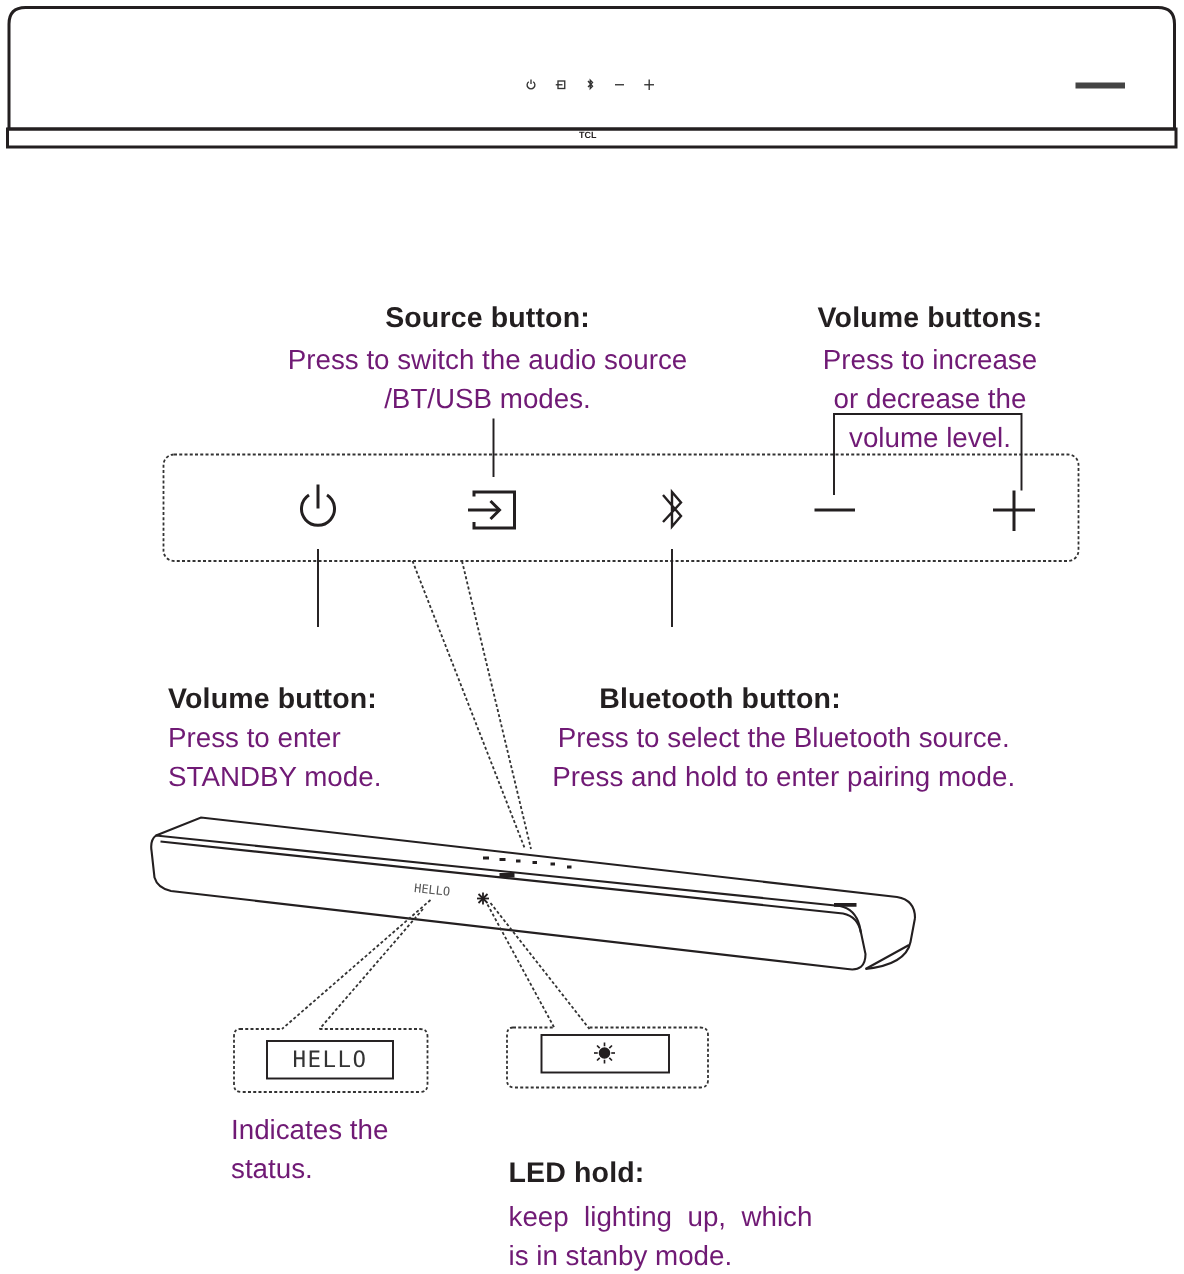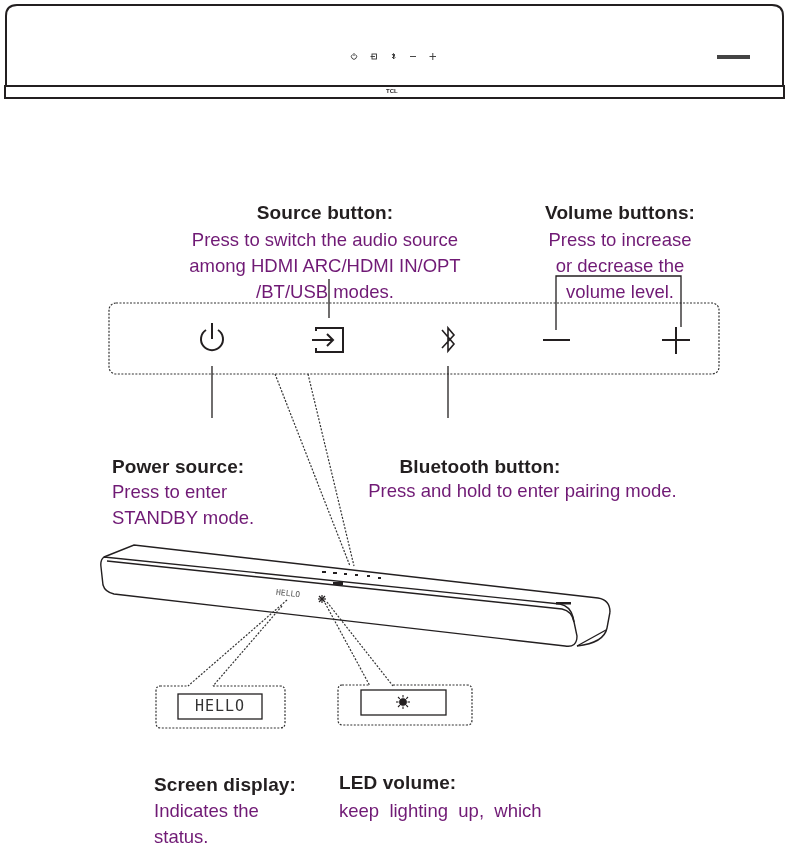--- a/index.html
+++ b/index.html
@@ -125,44 +125,44 @@
 
 <div class="abs tiny" style="left:386px;top:88px;">TCL</div>
 
 <div class="abs" style="left:276px;top:589px;font-family:'DejaVu Sans Mono',monospace;font-size:8px;color:#555;transform:rotate(6deg);">HELLO</div>
 
 <div class="abs lcd center" style="left:178px;top:697px;width:84px;">HELLO</div>
 
 <div class="abs center" style="left:160px;top:166px;width:330px;">
   <div class="title">Source button:</div>
   <div class="desc" style="margin-top:3px;">Press to switch the audio source</div>
-  <div class="desc">among HDMI ARC/HDMI IN/OPT</div>
   <div class="desc">/BT/USB modes.</div>
 </div>
 
 <div class="abs center" style="left:520px;top:166px;width:200px;text-align:center;">
   <div class="title">Volume buttons:</div>
   <div class="desc" style="margin-top:3px;">Press to increase</div>
   <div class="desc">or decrease the</div>
   <div class="desc">volume level.</div>
 </div>
 
 <div class="abs" style="left:112px;top:420px;">
-  <div class="title">Power source:</div>
+  <div class="title">Volume button:</div>
   <div class="desc" style="margin-top:1px;">Press to enter</div>
   <div class="desc">STANDBY mode.</div>
 </div>
 
 <div class="abs center" style="left:345px;top:420px;width:355px;">
   <div class="title" style="margin-left:-85px;text-align:center;">Bluetooth button:</div>
+  <div class="desc" style="margin-top:1px;">Press to select the Bluetooth source.</div>
   <div class="desc">Press and hold to enter pairing mode.</div>
 </div>
 
 <div class="abs" style="left:154px;top:738px;">
-  <div class="title">Screen display:</div>
   <div class="desc" style="margin-top:2px;">Indicates the</div>
   <div class="desc">status.</div>
 </div>
 
 <div class="abs" style="left:339px;top:736px;">
-  <div class="title">LED volume:</div>
+  <div class="title">LED hold:</div>
   <div class="desc" style="margin-top:4px;white-space:pre;">keep  lighting  up,  which</div>
+  <div class="desc">is in stanby mode.</div>
 </div>
 
 </body></html>

